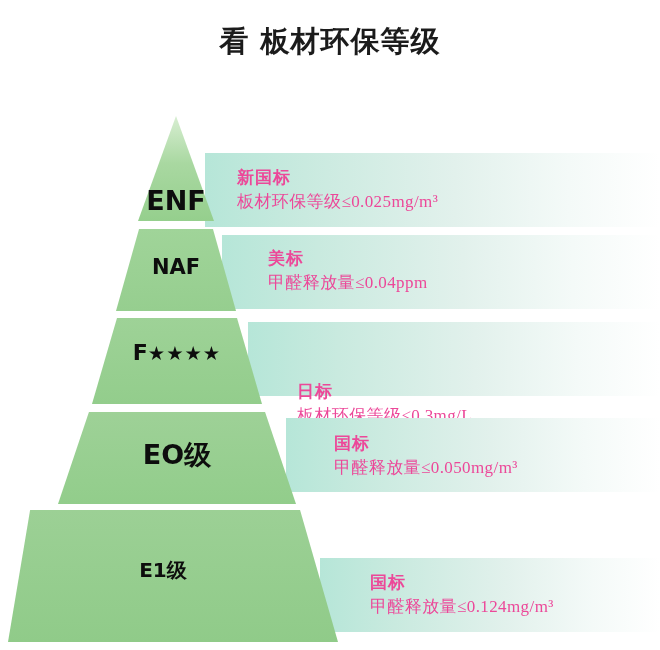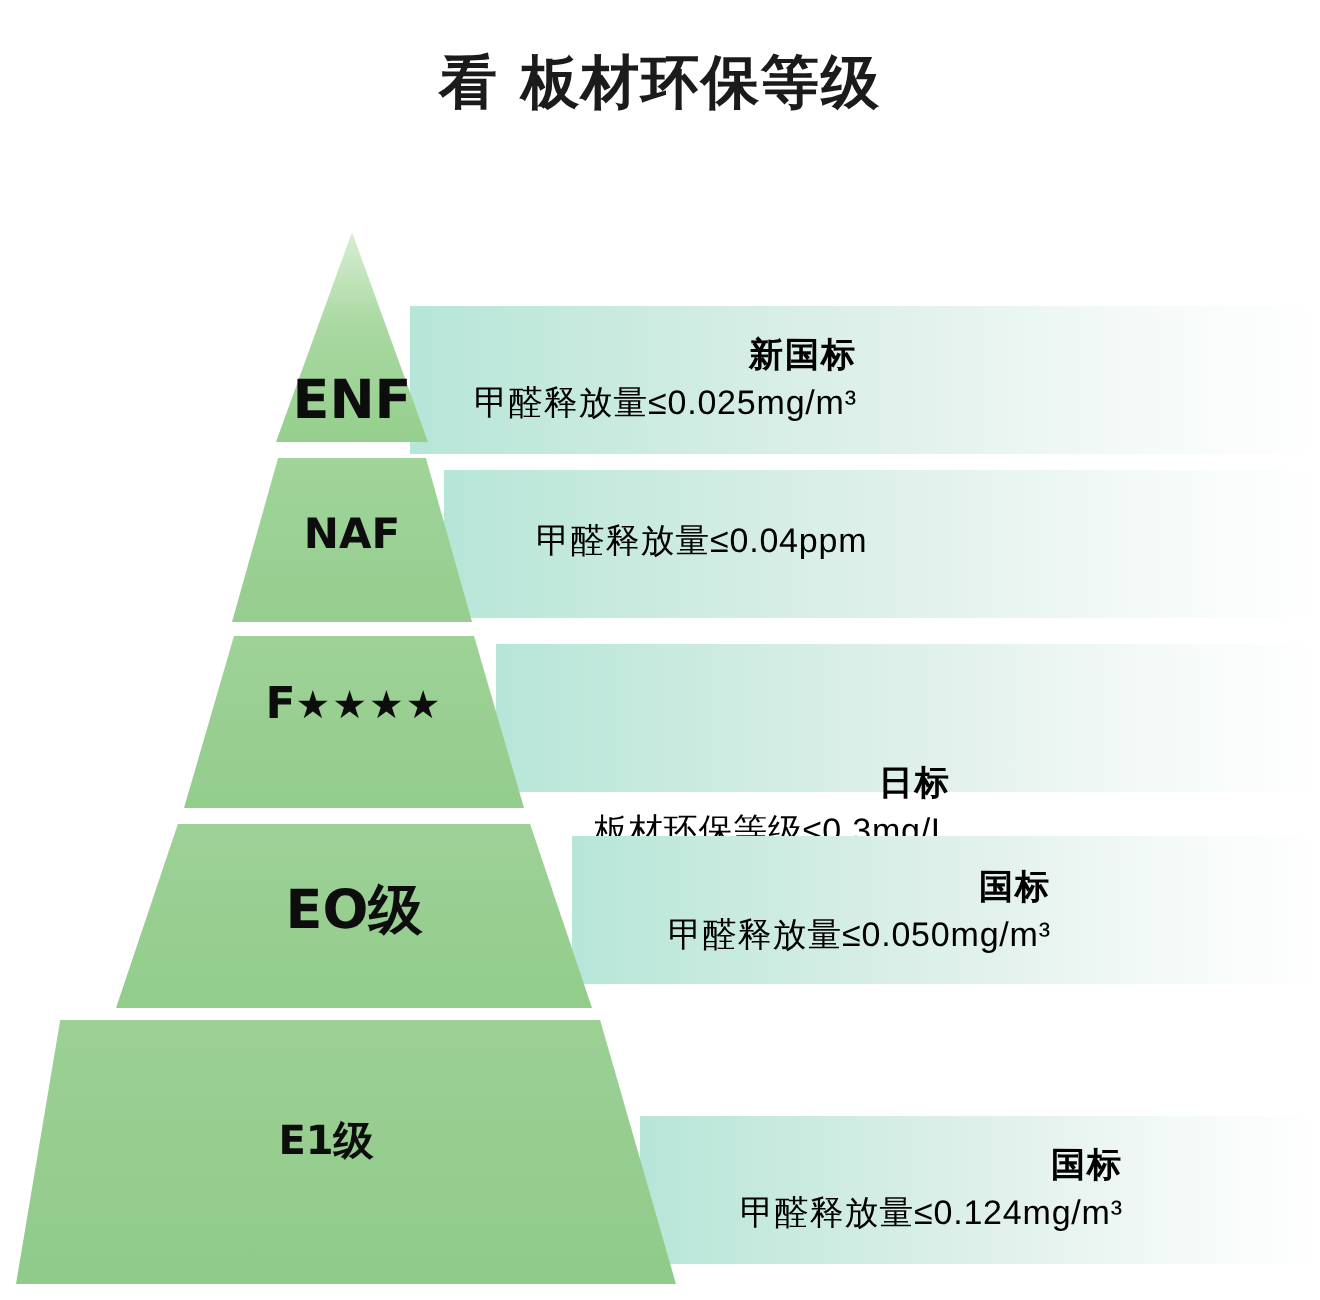--- a/index.html
+++ b/index.html
@@ -59,25 +59,24 @@
   .band-fill {
     position: absolute;
     inset: 0;
     background: linear-gradient(to right, #b6e6d8 0%, #c9eadf 22%, #e2f1ec 55%, #f4faf8 80%, #ffffff 100%);
   }
 
   .band-text {
     position: absolute;
     top: 50%;
     transform: translateY(-50%);
-    color: #000000;
-    font-family: Liberation Sans, sans-serif;
+    color: #ec4899;
+    font-family: Liberation Serif, serif;
     white-space: nowrap;
     line-height: 1.42;
-    text-align: right;
   }
   .band-std {
     font-size: 17px;
     font-weight: 600;
     letter-spacing: 1px;
   }
   .band-val {
     font-size: 17px;
     font-weight: 500;
     letter-spacing: 0.4px;
@@ -126,34 +125,35 @@
     <div class="tier">
       <div class="band" style="left:205px; top:153px; width:455px;">
         <div class="band-fill"></div>
       </div>
       <div class="slab slab-apex" style="left:138px; top:116px; width:76px; height:105px;"></div>
       <div class="slab-label" style="left:138px; top:185px; width:76px; font-size:27px;">
         <span>ENF</span>
       </div>
       <div class="band-text" style="left:237px; top:190px;">
         <div class="band-std">新国标</div>
-        <div class="band-val">甲醛释放量≤0.025mg/m³</div>
+        <div class="band-val">板材环保等级≤0.025mg/m³</div>
       </div>
     </div>
 
     <div class="tier">
       <div class="band" style="left:222px; top:235px; width:438px;">
         <div class="band-fill"></div>
       </div>
       <div class="slab slab-2" style="left:116px; top:229px; width:120px; height:82px;
                   clip-path: polygon(19.2% 0%, 80.8% 0%, 100% 100%, 0% 100%);"></div>
       <div class="slab-label" style="left:116px; top:255px; width:120px; font-size:21px;">
         <span>NAF</span>
       </div>
       <div class="band-text" style="left:268px; top:271px;">
+        <div class="band-std">美标</div>
         <div class="band-val">甲醛释放量≤0.04ppm</div>
       </div>
     </div>
 
     <div class="tier">
       <div class="band" style="left:248px; top:322px; width:412px;">
         <div class="band-fill"></div>
       </div>
       <div class="slab slab-3" style="left:92px; top:318px; width:170px; height:86px;
                   clip-path: polygon(14.7% 0%, 85.3% 0%, 100% 100%, 0% 100%);"></div>

